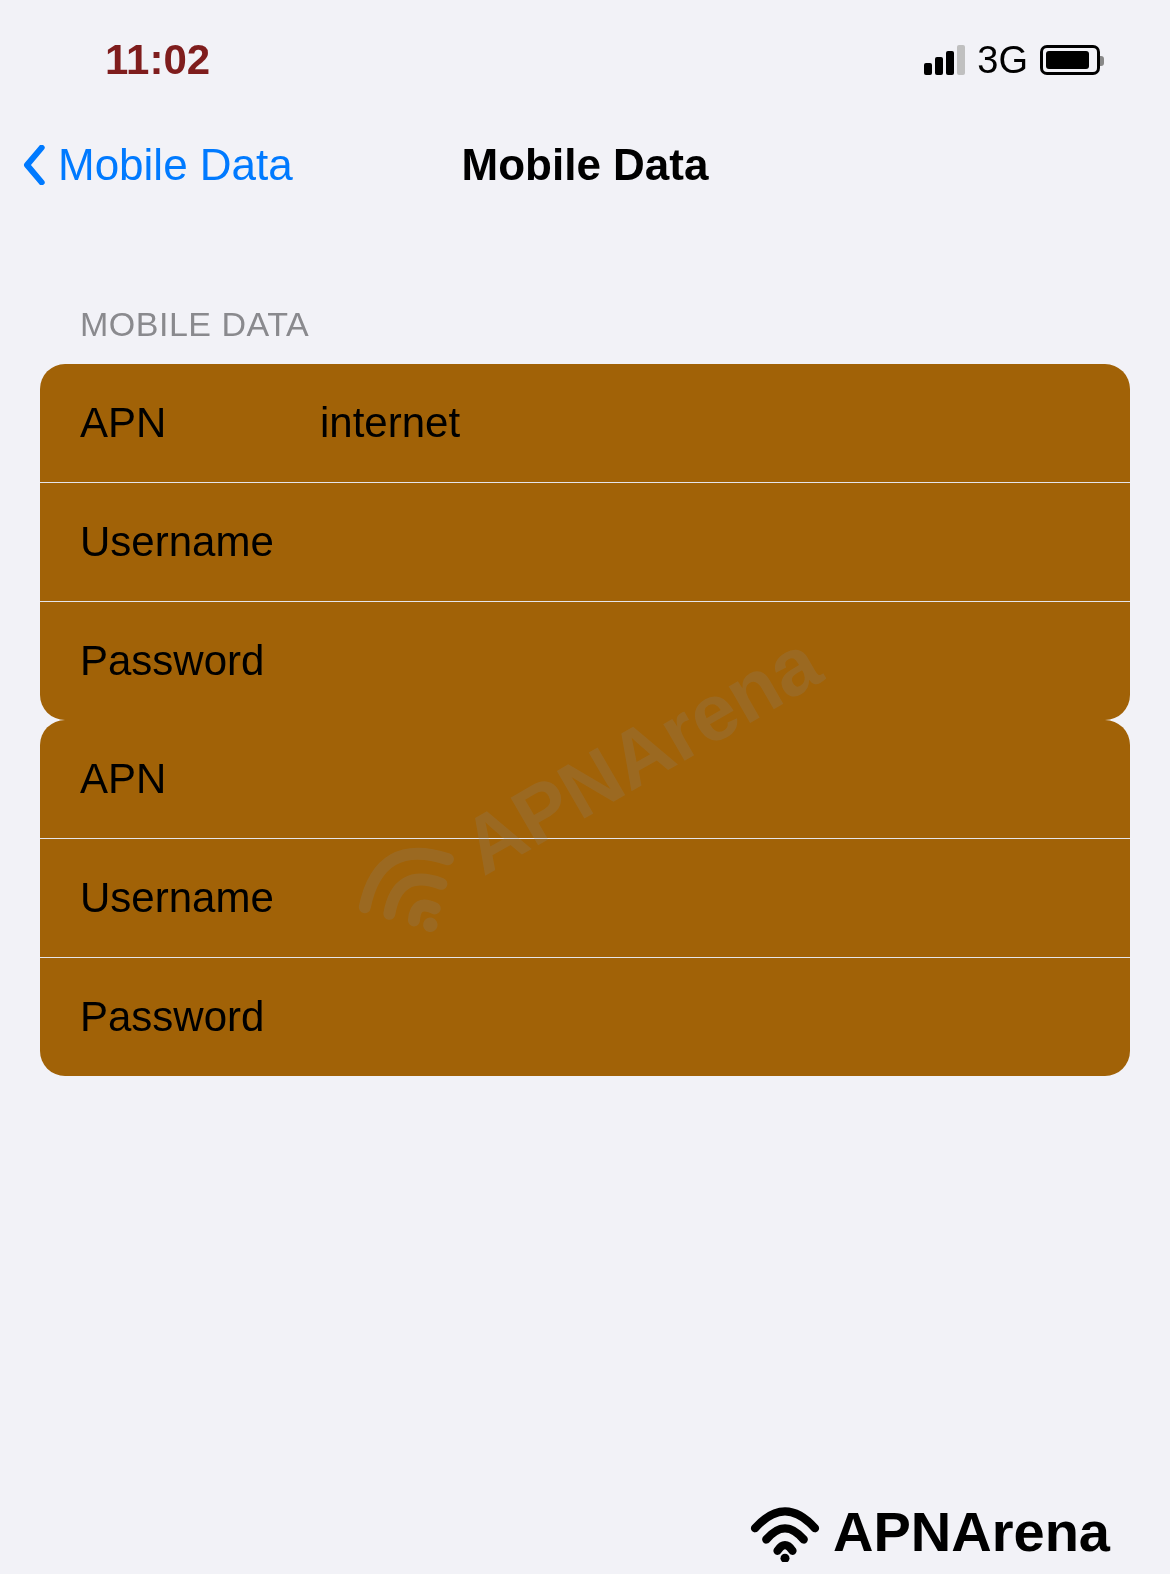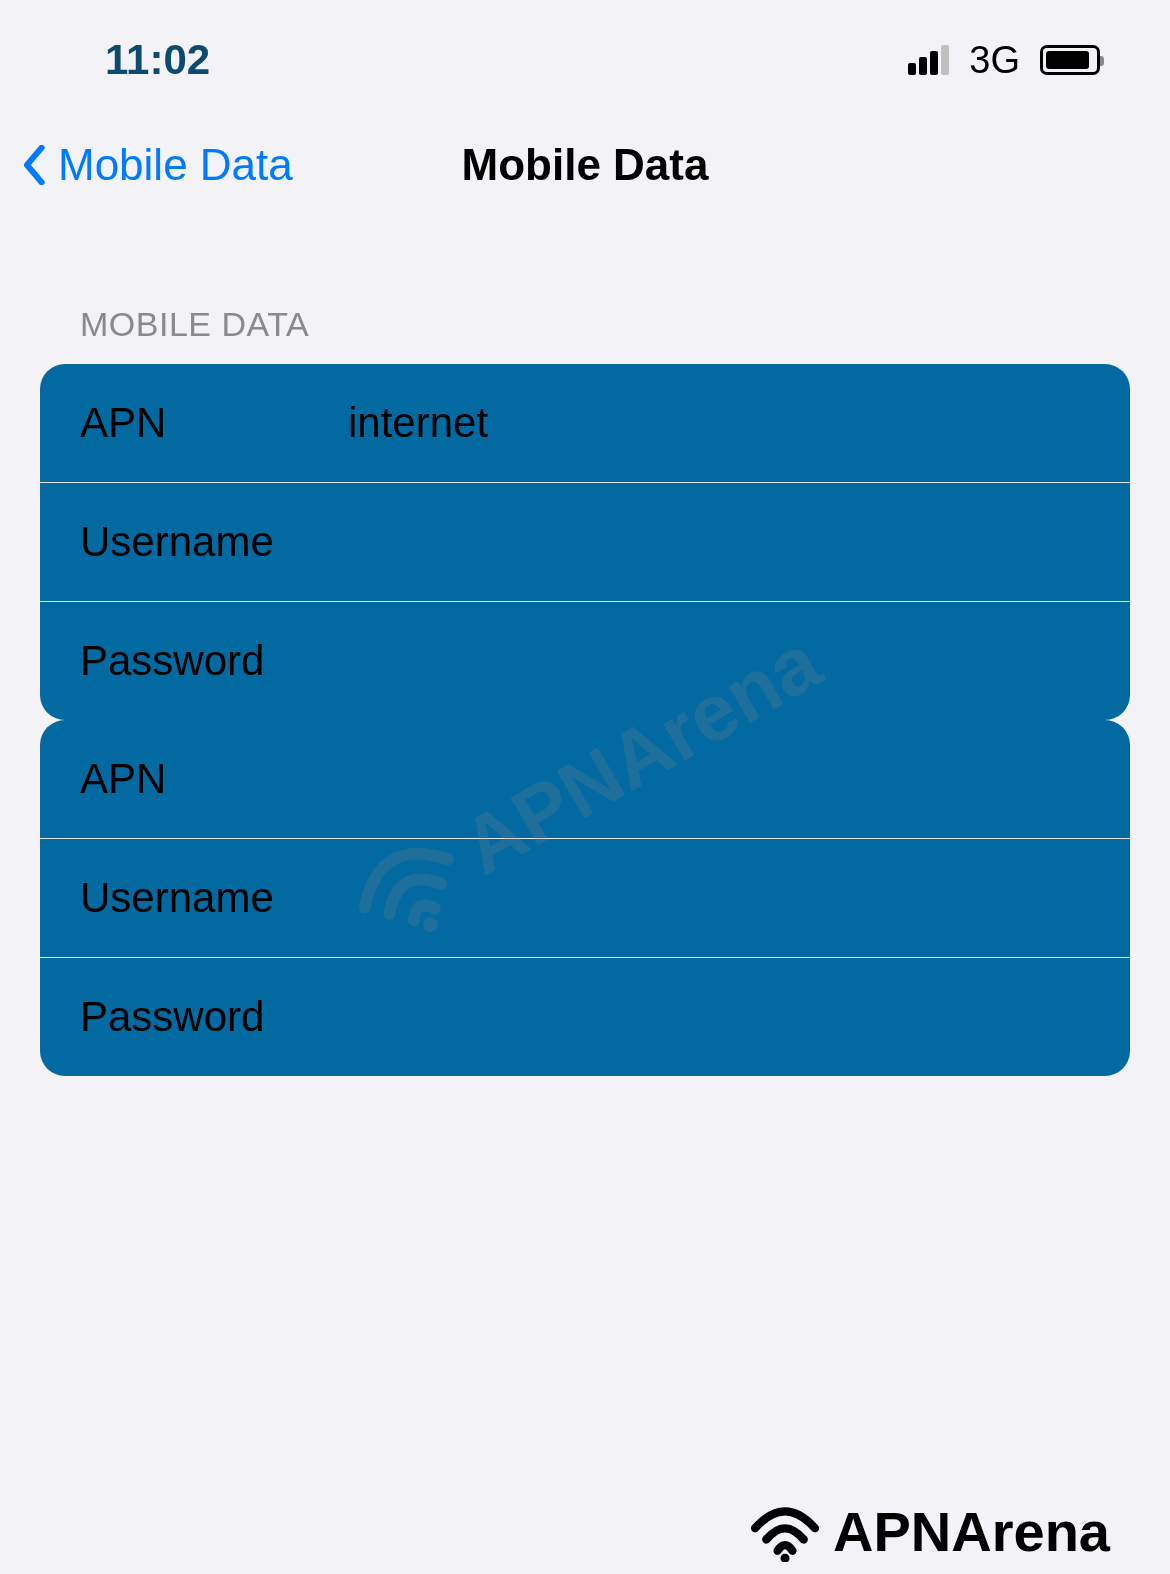--- a/index.html
+++ b/index.html
@@ -18,26 +18,26 @@
     .status-bar {
       display: flex;
       justify-content: space-between;
       align-items: center;
       padding: 40px 70px 20px 105px;
       height: 100px;
     }
     .status-time {
       font-size: 42px;
       font-weight: 600;
-      color: #0c4a6e;
+      color: #7f1d1d;
     }
     .status-right {
       display: flex;
       align-items: center;
-      gap: 20px;
+      gap: 12px;
     }
     .signal-bars {
       display: flex;
       align-items: flex-end;
       gap: 3px;
     }
     .signal-bar {
       width: 8px;
       background-color: #000;
       border-radius: 2px;
@@ -104,21 +104,21 @@
     }
     .section-header {
       font-size: 34px;
       font-weight: 400;
       color: #8a8a8e;
       padding: 75px 80px 20px 80px;
       text-transform: uppercase;
       letter-spacing: 0.5px;
     }
     .section-group {
-      background-color: #0369a1;
+      background-color: #a16207;
       margin: 0 40px;
       border-radius: 25px;
       overflow: hidden;
     }
     .form-row {
       display: flex;
       align-items: center;
       padding: 35px 40px;
       border-bottom: 1px solid #e5e5ea;
     }
@@ -134,21 +134,20 @@
       flex-shrink: 0;
     }
     .form-value {
       font-size: 42px;
       font-weight: 400;
       color: #000;
       flex: 1;
       border: none;
       outline: none;
       background: transparent;
-      margin-left: 28px;
     }
     .watermark-center {
       position: absolute;
       top: 50%;
       left: 50%;
       transform: translate(-50%, -50%) rotate(-30deg);
       opacity: 0.2;
       display: flex;
       align-items: center;
       gap: 10px;

